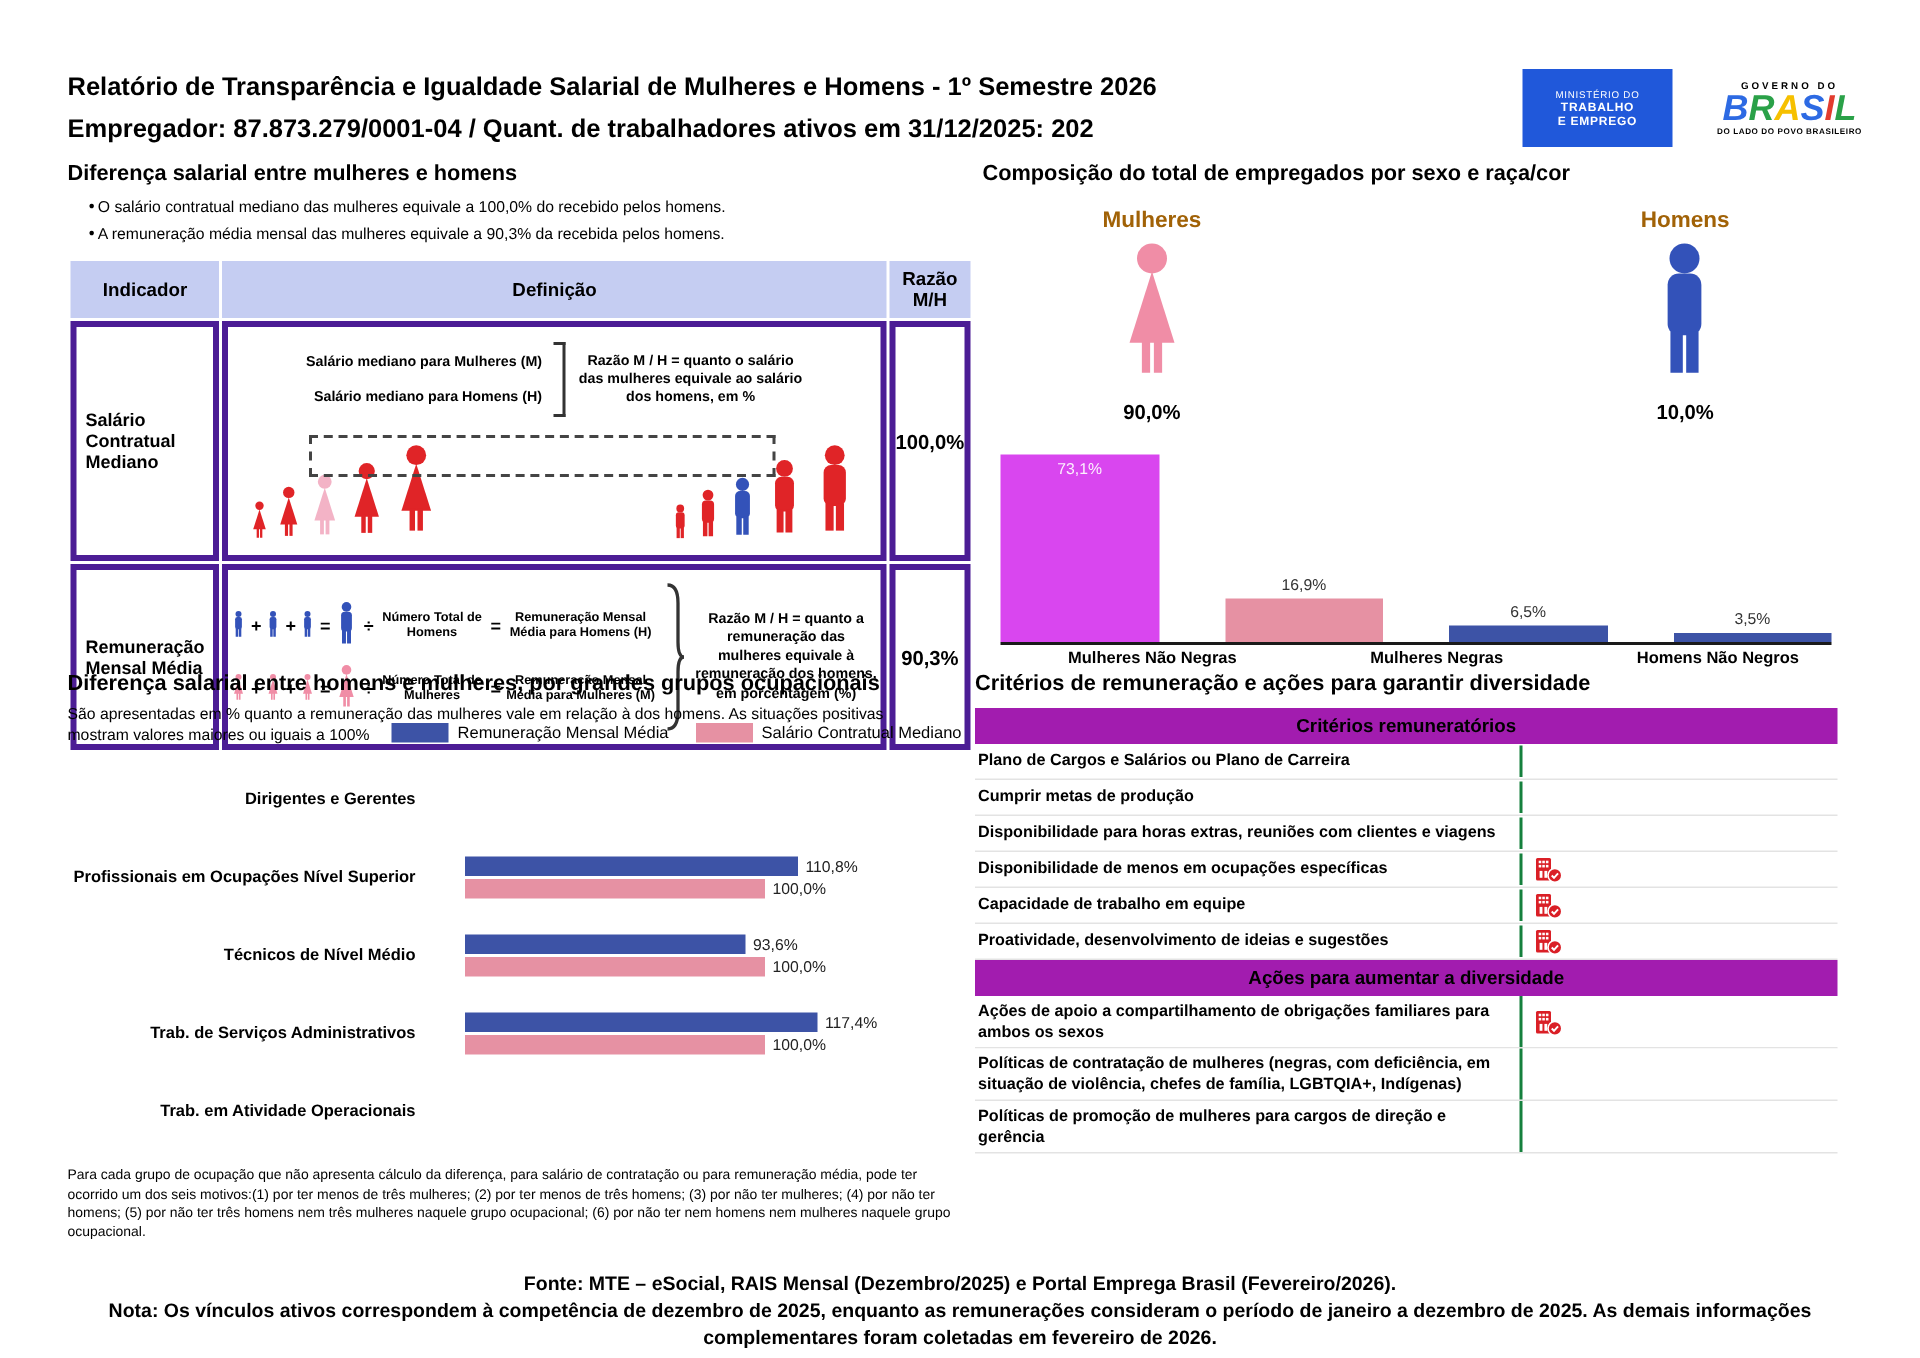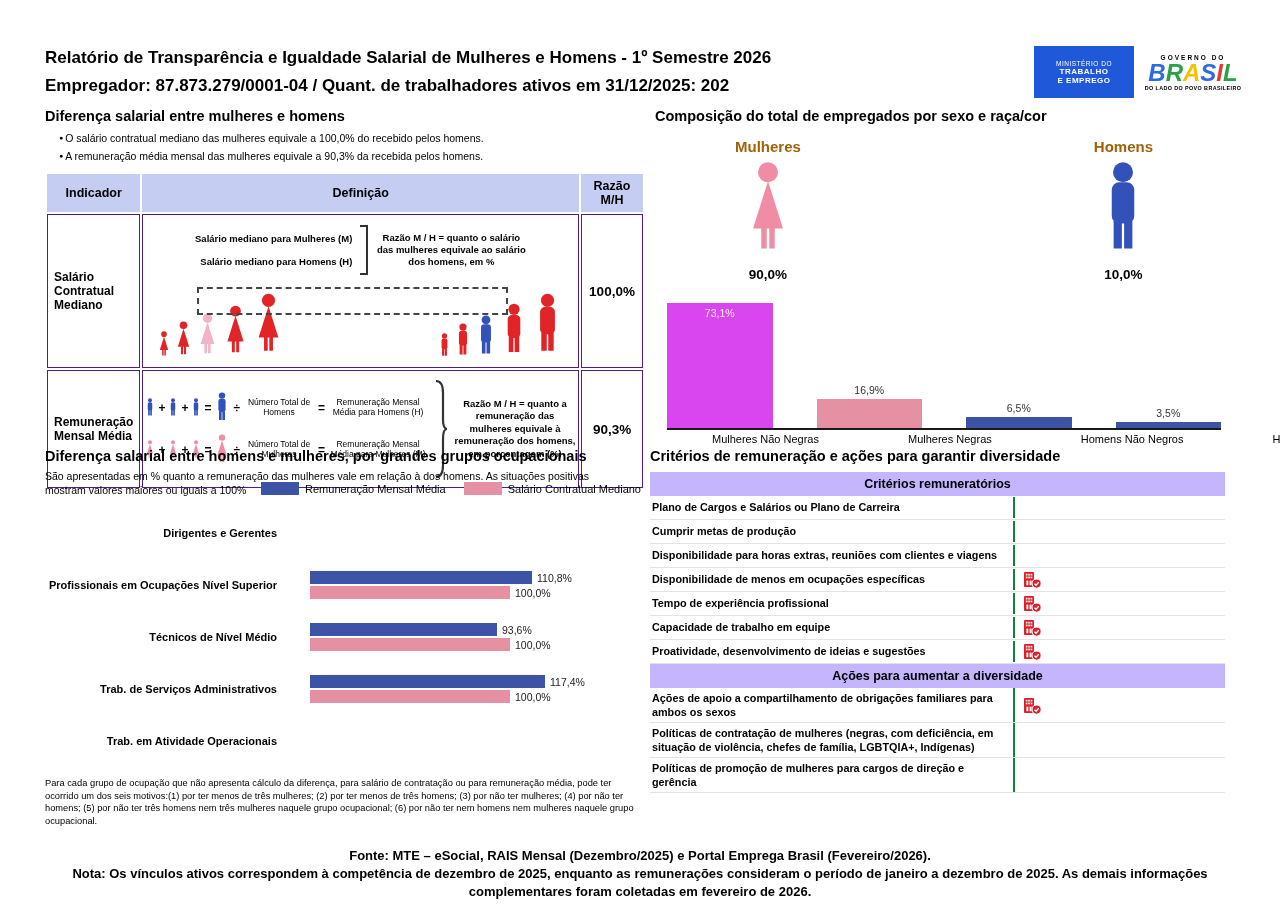--- a/index.html
+++ b/index.html
@@ -4,21 +4,21 @@
 <style>
   * { margin:0; padding:0; box-sizing:border-box; }
   html,body { background:#fff; }
   body {
     width:1280px; height:905px; position:relative; overflow:hidden;
     font-family:"Liberation Sans", sans-serif; color:#000;
   }
 
   
   .hdr-title { position:absolute; left:45px; top:44px; font-size:17px; font-weight:bold; line-height:1.65; }
-  .logos { position:absolute; right:32px; top:46px; display:flex; gap:4px; align-items:center; }
+  .logos { position:absolute; right:32px; top:46px; display:flex; gap:23px; align-items:center; }
   .mte-box { width:100px; height:52px; background:#2058da; color:#fff; display:flex; flex-direction:column;
              align-items:center; justify-content:center; text-align:center; }
   .mte-l1 { font-size:6.5px; letter-spacing:.5px; }
   .mte-l2 { font-size:8px; font-weight:bold; letter-spacing:.5px; }
   .gov-box { width:110px; text-align:center; }
   .gov-top { font-size:6.5px; font-weight:bold; letter-spacing:2px; }
   .gov-name { font-size:24px; font-weight:bold; font-style:italic; letter-spacing:0; line-height:1; }
   .gov-name span:nth-child(1){color:#2d6ae3}.gov-name span:nth-child(2){color:#2aa148}
   .gov-name span:nth-child(3){color:#f6c000}.gov-name span:nth-child(4){color:#2d6ae3}
   .gov-name span:nth-child(5){color:#e23c2e}.gov-name span:nth-child(6){color:#2aa148}
@@ -28,57 +28,57 @@
   .sec-title { font-size:14.5px; font-weight:bold; }
 
   
   .lt { position:absolute; left:45px; top:108px; width:600px; }
   .bullets { margin:8px 0 10px 14px; }
   .bullets div { font-size:10.5px; margin-bottom:6px; }
   .bullets div::before { content:"● "; font-size:7px; vertical-align:2px; }
 
   .ind-table { width:600px; border-collapse:separate; border-spacing:2px; }
   .ind-head { background:#c5cdf2; font-size:12.5px; font-weight:bold; text-align:center; padding:5px 2px; }
-  .ind-cell { border:1px solid #4c1d95; vertical-align:middle; }
+  .ind-cell { border:4px solid #4c1d95; vertical-align:middle; }
   .ind-name { font-size:12px; font-weight:bold; padding:4px 6px; width:90px; }
   .ind-ratio { font-size:13.5px; font-weight:bold; text-align:center; width:98px; }
 
   .def1-top { display:flex; align-items:center; justify-content:center; gap:8px; padding:10px 4px 2px; }
   .def1-lines { display:flex; flex-direction:column; gap:12px; text-align:right; font-size:9.5px; font-weight:bold; }
   .sq-bracket { width:8px; height:50px; border:2px solid #333; border-left:none; }
   .def-note { font-size:9.5px; font-weight:bold; text-align:center; width:150px; line-height:1.25; }
 
   .picto-strip { position:relative; height:78px; margin:4px 10px 8px; display:flex; align-items:flex-end; justify-content:space-between; padding:0 4px; }
   .pict-group { display:flex; align-items:flex-end; gap:3px; }
   .dash-rect { position:absolute; left:44px; right:60px; top:6px; height:28px; border:2px dashed #444; z-index:3; pointer-events:none; }
 
   .formula-wrap { display:flex; align-items:center; justify-content:center; gap:6px; padding:8px 2px; }
   .formula-col { display:flex; flex-direction:column; gap:10px; }
   .formula-line { display:flex; align-items:center; gap:3px; }
   .op { font-size:12px; font-weight:bold; }
-  .fml-txt { font-size:8.5px; font-weight:normal; text-align:center; line-height:1.15; width:72px; }
+  .fml-txt { font-size:8.5px; font-weight:bold; text-align:center; line-height:1.15; width:72px; }
   .fml-txt.wide { width:100px; }
   .def2-note { font-size:9.5px; font-weight:bold; text-align:center; width:122px; line-height:1.3; }
 
   
   .rt { position:absolute; left:655px; top:108px; width:578px; }
   .comp-groups { display:flex; justify-content:space-between; padding:0 80px; margin-top:14px; }
   .comp-g { display:flex; flex-direction:column; align-items:center; gap:6px; }
   .comp-label { font-size:15px; font-weight:bold; color:#a16207; }
   .comp-val { font-size:13.5px; font-weight:bold; }
 
   .race-chart { margin-top:16px; padding:0 12px; }
   .race-bars { display:grid; grid-template-columns:repeat(4,1fr); column-gap:44px; align-items:end; height:130px; }
   .race-col { display:flex; flex-direction:column; align-items:center; justify-content:flex-end; }
   .race-val { font-size:10.5px; color:#333; margin-bottom:3px; white-space:nowrap; }
   .race-bar { width:100%; position:relative; }
   .race-val.inside { position:absolute; top:4px; left:0; width:100%; text-align:center; color:rgba(255,255,255,.92); margin:0; }
   .race-base { border-top:2px solid #1a1a1a; margin-top:0; }
   .race-cats { display:grid; grid-template-columns:repeat(4,1fr); column-gap:44px; margin-top:3px; }
-  .race-cat { font-size:11px; font-weight:normal; text-align:center; white-space:nowrap;padding-left:45px; }
+  .race-cat { font-size:11px; font-weight:bold; text-align:center; white-space:nowrap;padding-left:45px; }
 
   
   .lb { position:absolute; left:45px; top:448px; width:600px; }
   .occ-sub { font-size:10.5px; margin-top:5px; line-height:1.35; width:585px; }
   .legend { display:flex; gap:18px; justify-content:flex-end; margin-top:-15px; margin-right:4px; }
   .leg-item { display:flex; align-items:center; gap:6px; font-size:11px; }
   .swatch { width:38px; height:13px; }
   .sw-blue { background:#3d53a6; } .sw-pink { background:#e691a3; }
 
   .occ-chart { margin-top:12px; }
@@ -87,21 +87,21 @@
   .occ-bars { display:flex; flex-direction:column; gap:2px;margin-left:27px; }
   .occ-barline { display:flex; align-items:center; gap:5px; }
   .occ-bar { height:13px; }
   .occ-val { font-size:10.5px; color:#222; white-space:nowrap; }
 
   .occ-footnote { font-size:9.3px; line-height:1.35; margin-top:10px; width:592px; }
 
   
   .rb { position:absolute; left:650px; top:448px; width:578px; }
   .crit-table { margin-top:8px; width:575px; }
-  .crit-head { background:#c4b5fd; text-align:center; font-size:12.5px; font-weight:bold; padding:5px 2px; }
+  .crit-head { background:#a21caf; text-align:center; font-size:12.5px; font-weight:bold; padding:5px 2px; }
   .crit-row { display:flex; border-bottom:1px solid #e3e3e3; min-height:24px; align-items:center; background:#fff; }
   .crit-label { width:365px; flex:none; font-size:10.8px; font-weight:bold; padding:3px 8px 3px 2px; border-right:2px solid #15803d; line-height:1.3; }
   .crit-icon { padding-left:8px; display:flex; align-items:center; height:100%; }
 
   
   .footer { position:absolute; left:40px; top:848px; width:1200px; text-align:center; }
   .footer .fonte { font-size:13px; font-weight:bold; }
   .footer .nota { font-size:13px; font-weight:bold; margin-top:2px; line-height:1.35; }
 
   .fig { display:block; }
@@ -411,38 +411,20 @@
               <rect x="5.2" y="6.6" width="1.7" height="1.7" fill="#fff"></rect>
               <rect x="7.6" y="6.6" width="1.7" height="1.7" fill="#fff"></rect>
               <rect x="3.4" y="10.6" width="1.9" height="4.6" fill="#fff"></rect>
               <rect x="6.6" y="10.6" width="1.9" height="4.6" fill="#fff"></rect>
               <circle cx="13.6" cy="13.6" r="4.6" fill="#da1f26" stroke="#fff" stroke-width="1.1"></circle>
               <path d="M11.5 13.7 l1.5 1.5 l2.7 -3" stroke="#fff" stroke-width="1.3" fill="none"></path>
             </svg>
           </div>
         </div>
         <div class="crit-row">
-          <div class="crit-label">Tempo de experiência profissional</div>
-          <div class="crit-icon">
-            <svg width="19" height="19" viewBox="0 0 19 19">
-              <rect x="1" y="2" width="10" height="15" rx="1" fill="#da1f26"></rect>
-              <rect x="2.8" y="3.8" width="1.7" height="1.7" fill="#fff"></rect>
-              <rect x="5.2" y="3.8" width="1.7" height="1.7" fill="#fff"></rect>
-              <rect x="7.6" y="3.8" width="1.7" height="1.7" fill="#fff"></rect>
-              <rect x="2.8" y="6.6" width="1.7" height="1.7" fill="#fff"></rect>
-              <rect x="5.2" y="6.6" width="1.7" height="1.7" fill="#fff"></rect>
-              <rect x="7.6" y="6.6" width="1.7" height="1.7" fill="#fff"></rect>
-              <rect x="3.4" y="10.6" width="1.9" height="4.6" fill="#fff"></rect>
-              <rect x="6.6" y="10.6" width="1.9" height="4.6" fill="#fff"></rect>
-              <circle cx="13.6" cy="13.6" r="4.6" fill="#da1f26" stroke="#fff" stroke-width="1.1"></circle>
-              <path d="M11.5 13.7 l1.5 1.5 l2.7 -3" stroke="#fff" stroke-width="1.3" fill="none"></path>
-            </svg>
-          </div>
-        </div>
-        <div class="crit-row">
           <div class="crit-label">Capacidade de trabalho em equipe</div>
           <div class="crit-icon">
             <svg width="19" height="19" viewBox="0 0 19 19">
               <rect x="1" y="2" width="10" height="15" rx="1" fill="#da1f26"></rect>
               <rect x="2.8" y="3.8" width="1.7" height="1.7" fill="#fff"></rect>
               <rect x="5.2" y="3.8" width="1.7" height="1.7" fill="#fff"></rect>
               <rect x="7.6" y="3.8" width="1.7" height="1.7" fill="#fff"></rect>
               <rect x="2.8" y="6.6" width="1.7" height="1.7" fill="#fff"></rect>
               <rect x="5.2" y="6.6" width="1.7" height="1.7" fill="#fff"></rect>
               <rect x="7.6" y="6.6" width="1.7" height="1.7" fill="#fff"></rect>

